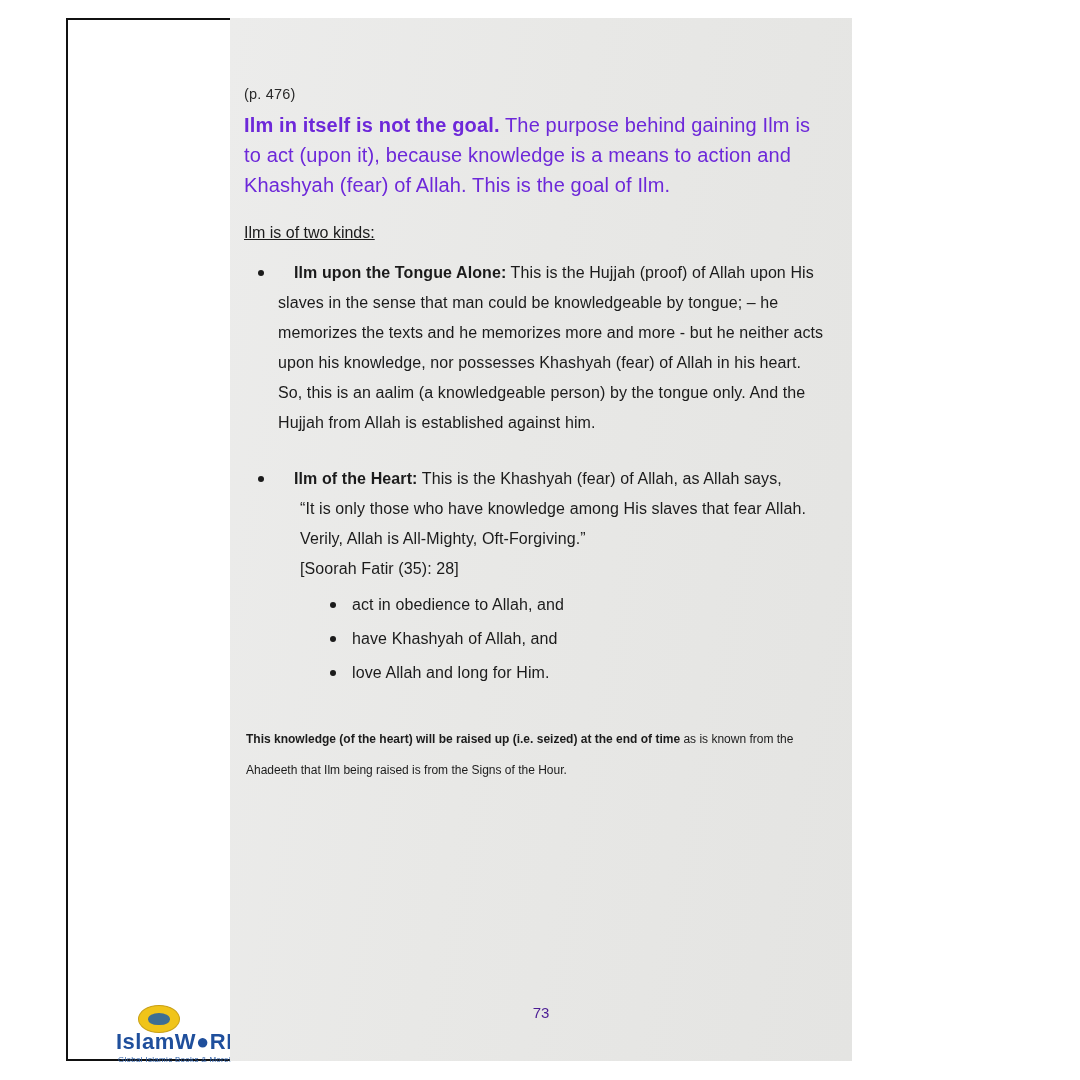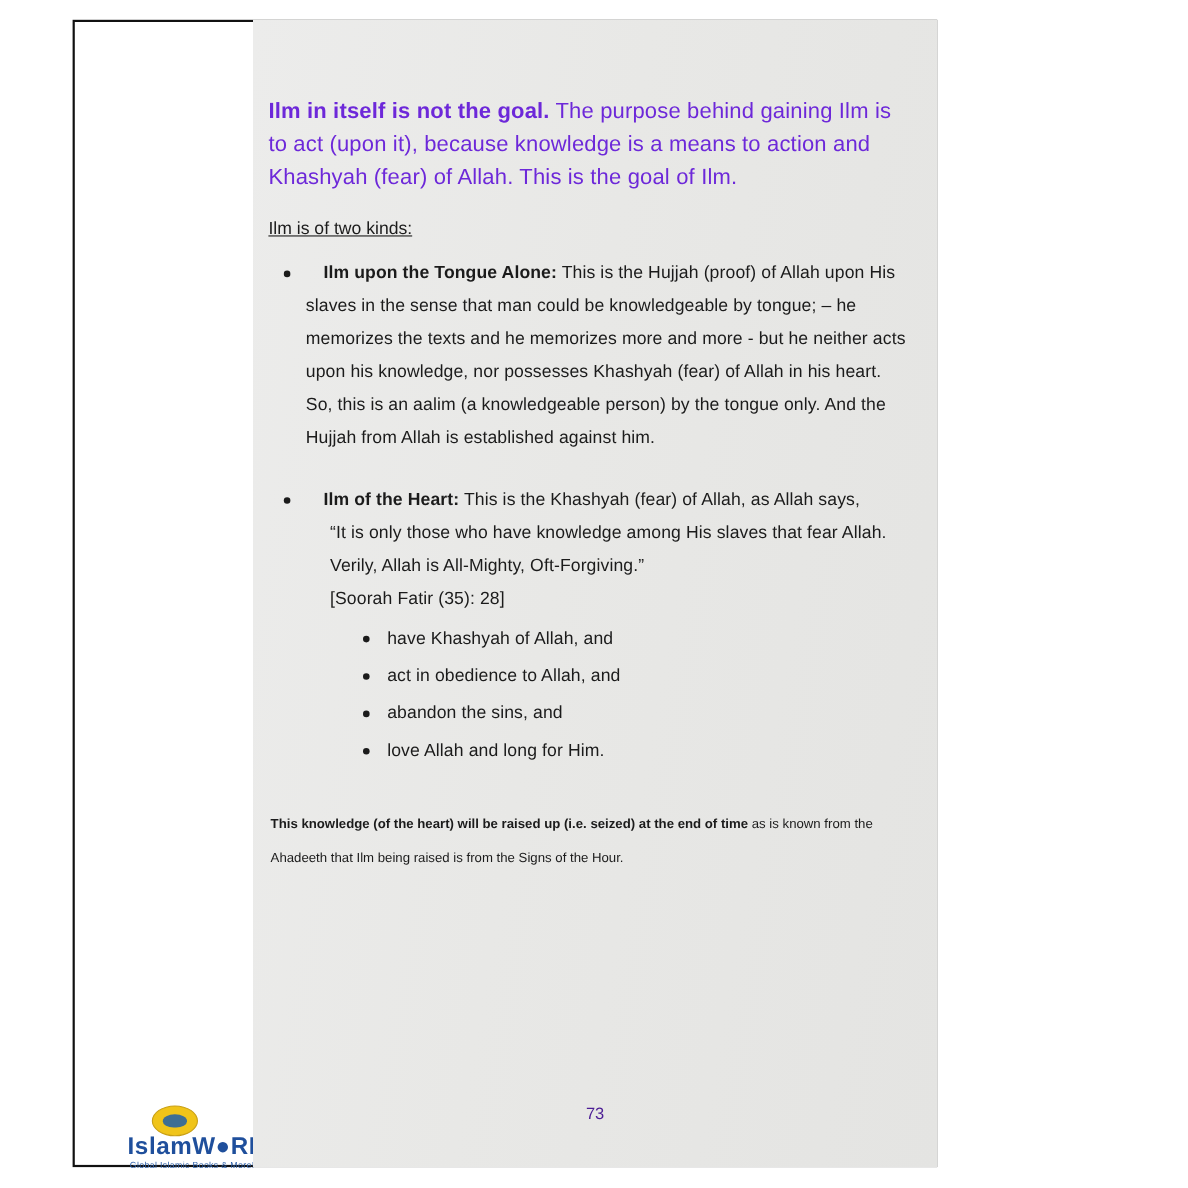--- a/index.html
+++ b/index.html
@@ -217,37 +217,37 @@
     <div class="wm-title">IslamW●RLD</div>
     <div class="wm-sub">Global Islamic Books &amp; More!</div>
   </div>
 </div>
 
 <div class="page">
   <div class="page-inner"></div>
 
   <div class="content">
 
+    <div class="pref">(p. 476)</div>
 
     <p class="para"><b>Ilm in itself is not the goal.</b><span> The purpose behind gaining Ilm is to act (upon it), because knowledge is a means to action and Khashyah (fear) of Allah. This is the goal of Ilm.</span></p>
 
     <div class="kinds">Ilm is of two kinds:</div>
 
     <ul class="bullets">
       <li>
         <span class="lead">Ilm upon the Tongue Alone:</span><span> This is the Hujjah (proof) of Allah upon His slaves in the sense that man could be knowledgeable by tongue; – he memorizes the texts and he memorizes more and more - but he neither acts upon his knowledge, nor possesses Khashyah (fear) of Allah in his heart. So, this is an aalim (a knowledgeable person) by the tongue only. And the Hujjah from Allah is established against him.</span>
       </li>
       <li>
         <span class="lead">Ilm of the Heart:</span><span> This is the Khashyah (fear) of Allah, as Allah says,</span>
         <div class="quote">“It is only those who have knowledge among His slaves that fear Allah. Verily, Allah is All-Mighty, Oft-Forgiving.”</div>
         <div class="ref">[Soorah Fatir (35): 28]</div>
         <ul class="subbullets">
+          <li>act in obedience to Allah, and</li>
           <li>have Khashyah of Allah, and</li>
-          <li>act in obedience to Allah, and</li>
-          <li>abandon the sins, and</li>
           <li>love Allah and long for Him.</li>
         </ul>
       </li>
     </ul>
 
     <div class="closing"><b>This knowledge (of the heart) will be raised up (i.e. seized) at the end of time</b><span> as is known from the Ahadeeth that Ilm being raised is from the Signs of the Hour.</span></div>
 
   </div>
 
   <div class="folio">73</div>

